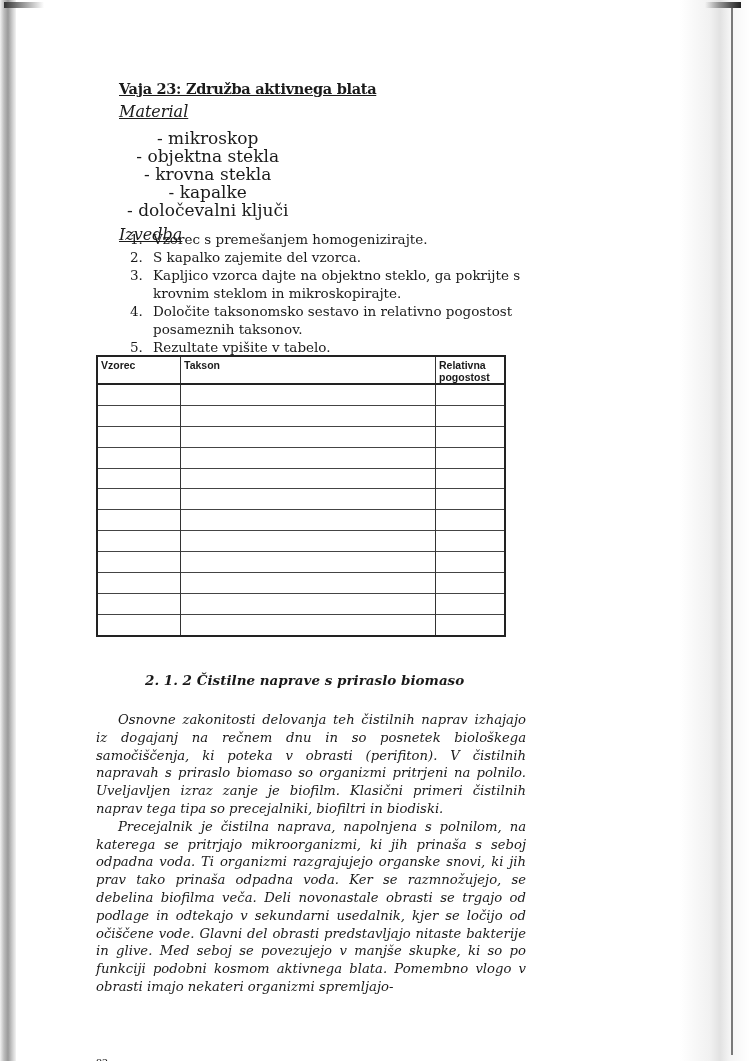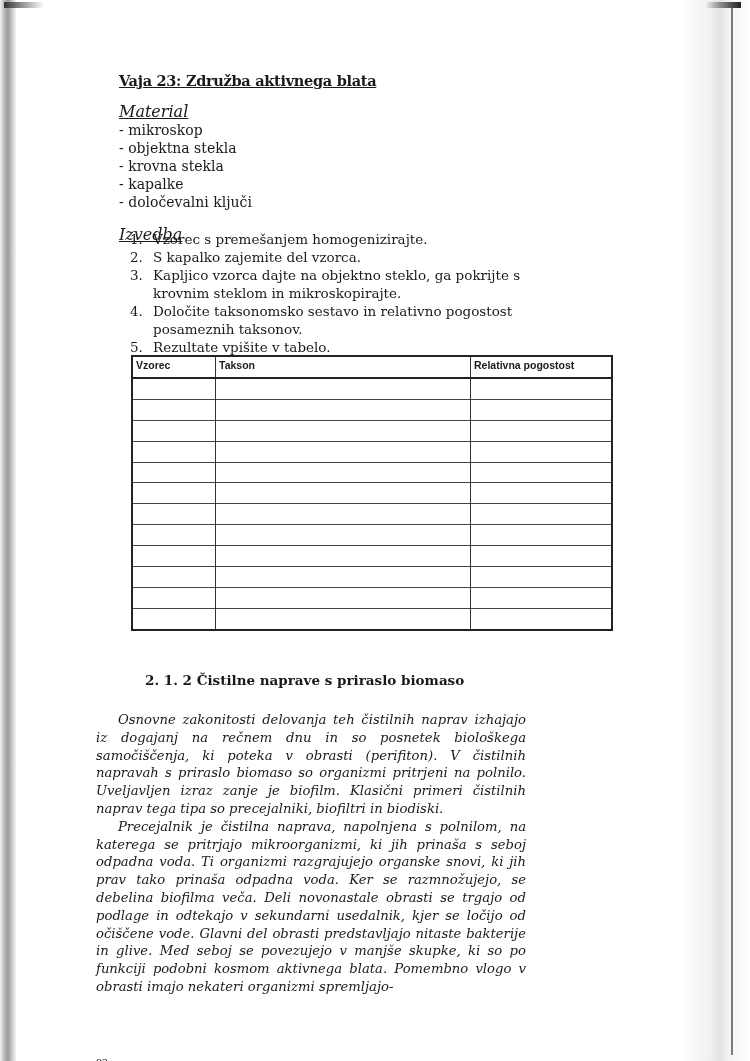--- a/index.html
+++ b/index.html
@@ -24,61 +24,60 @@
   .edge-right-line {
     position: absolute; left: 731px; top: 5px; width: 2px; height: 1050px;
     background: #7a7a7a;
   }
   .edge-right-top {
     position: absolute; left: 705px; top: 2px; width: 36px; height: 6px;
     background: linear-gradient(to right, rgba(255,255,255,0) 0%, #555 70%, #222 100%);
   }
 
   .title {
-    position: absolute; left: 119px; top: 72px;
+    position: absolute; left: 119px; top: 80px;
     font-size: 14.5px; font-weight: bold; text-decoration: underline;
     letter-spacing: -0.3px;
   }
   .subhead {
     position: absolute; left: 119px; font-size: 16px; font-style: italic;
     text-decoration: underline;
   }
   .mat-list {
-    position: absolute; left: 119px; top: 121px; margin: 0; padding: 0; list-style: none;
-    font-size: 14px; line-height: 18px;
+    position: absolute; left: 119px; top: 121px; margin: 8px; padding: 0; list-style: none;
+    font-size: 17px; line-height: 18px; text-align: center;
   }
   .steps {
     position: absolute; left: 130px; top: 230px; margin: 0; padding: 0; list-style: none;
     width: 420px; font-size: 13.5px; line-height: 18px;
   }
   .steps li { display: flex; }
   .steps .num { width: 23px; flex: none; }
   .steps .txt { flex: 1; }
 
   .lab-table {
-    position: absolute; left: 96px; top: 355px; width: 482px;
+    position: absolute; left: 96px; top: 355px; width: 410px;
     border-collapse: collapse; border: 2px solid #222;
     font-family: "Liberation Sans", "DejaVu Sans", sans-serif;
-    margin-left: 35px;
   }
   .lab-table th {
     text-align: left; font-size: 10.5px; font-weight: bold;
     padding: 2px 3px 0 3px; height: 18px; vertical-align: top;
     border-left: 1px solid #333; border-bottom: 2px solid #222;
   }
   .lab-table td {
     height: 19.9px; border-left: 1px solid #333; border-top: 1px solid #444; padding: 0;
   }
   .lab-table th:first-child, .lab-table td:first-child { border-left: none; }
   .col-a { width: 76px; }
   .col-b { width: 248px; border-radius: 11px; }
 
   .section-heading {
     position: absolute; left: 145px; top: 672px;
-    font-size: 13.5px; font-weight: bold; 
+    font-size: 13.5px; font-weight: bold; font-style: italic;
   }
   .body-text {
     position: absolute; left: 96px; top: 711px; width: 430px;
     font-size: 13.2px; line-height: 17.8px; text-align: justify;
   }
   .body-text p { margin: 0; text-indent: 22px; font-style: italic; }
   .page-number {
     position: absolute; left: 96px; top: 1056px; font-size: 12px;
     font-family: "Liberation Serif", serif;
   }

